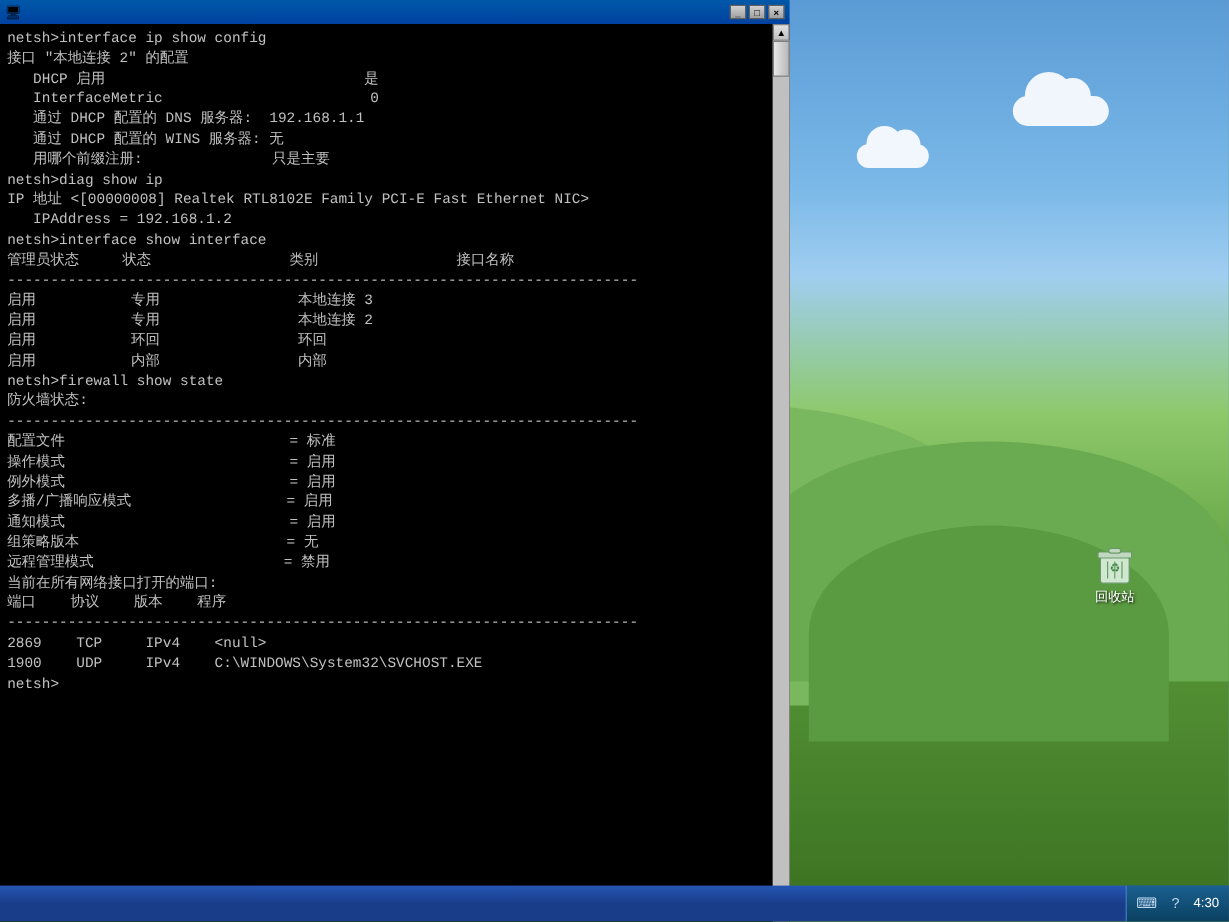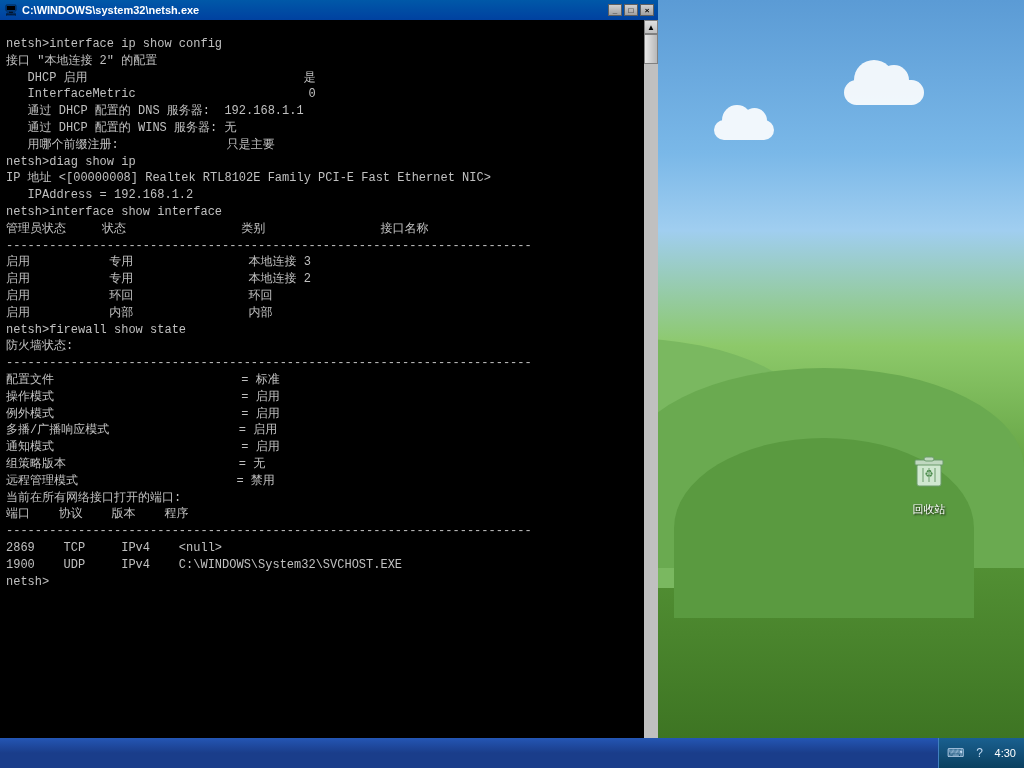--- a/index.html
+++ b/index.html
@@ -165,21 +165,21 @@
 
     .recycle-bin-icon {
       width: 40px;
       height: 40px;
       position: relative;
     }
 
     .recycle-bin-label {
       color: white;
       font-size: 11px;
-      margin-top: 12px;
+      margin-top: 0;
       text-shadow: 1px 1px 2px black;
       font-family: Arial, sans-serif;
     }
 
     
     .cmd-window {
       position: absolute;
       top: 0;
       left: 0;
       width: 658px;
@@ -272,21 +272,21 @@
       width: 14px;
       height: 30px;
       background: linear-gradient(90deg, #e8e8e8 0%, #d0d0d0 50%, #b8b8b8 100%);
       border: 1px solid #808080;
     }
 
     .cmd-text {
       font-family: 'Courier New', Lucida Console, monospace;
       font-size: 12px;
       color: #c0c0c0;
-      padding: 16px 6px;
+      padding: 4px 6px;
       white-space: pre;
       line-height: 1.4;
       overflow: hidden;
       height: calc(100% );
       padding-right: 20px;
     }
 
     .cmd-text .line {
       display: block;
     }
@@ -330,21 +330,20 @@
       <div class="taskbar-icon">⌨</div>
       <div class="taskbar-icon">?</div>
       <span class="taskbar-clock">4:30</span>
     </div>
   </div>
 </div>
 
 <div class="cmd-window">
   <div class="cmd-titlebar">
     <span style="font-size:11px;">🖥</span>
-    <span class="cmd-title">C:\WINDOWS\system32\netsh.exe</span>
     <div class="cmd-controls">
       <div class="cmd-btn">_</div>
       <div class="cmd-btn">□</div>
       <div class="cmd-btn">×</div>
     </div>
   </div>
   <div class="cmd-content">
     <div class="cmd-text" id="cmd-output"><span class="line">netsh&gt;interface ip show config</span><span class="line"></span><span class="line">接口 "本地连接 2" 的配置</span><span class="line">   DHCP 启用                              是</span><span class="line">   InterfaceMetric                        0</span><span class="line">   通过 DHCP 配置的 DNS 服务器:  192.168.1.1</span><span class="line">   通过 DHCP 配置的 WINS 服务器: 无</span><span class="line">   用哪个前缀注册:               只是主要</span><span class="line"></span><span class="line">netsh&gt;diag show ip</span><span class="line"></span><span class="line">IP 地址 &lt;[00000008] Realtek RTL8102E Family PCI-E Fast Ethernet NIC&gt;</span><span class="line">   IPAddress = 192.168.1.2</span><span class="line"></span><span class="line">netsh&gt;interface show interface</span><span class="line"></span><span class="line">管理员状态     状态                类别                接口名称</span><span class="line">-------------------------------------------------------------------------</span><span class="line">启用           专用                本地连接 3</span><span class="line">启用           专用                本地连接 2</span><span class="line">启用           环回                环回</span><span class="line">启用           内部                内部</span><span class="line"></span><span class="line">netsh&gt;firewall show state</span><span class="line"></span><span class="line">防火墙状态:</span><span class="line">-------------------------------------------------------------------------</span><span class="line">配置文件                          = 标准</span><span class="line">操作模式                          = 启用</span><span class="line">例外模式                          = 启用</span><span class="line">多播/广播响应模式                  = 启用</span><span class="line">通知模式                          = 启用</span><span class="line">组策略版本                        = 无</span><span class="line">远程管理模式                      = 禁用</span><span class="line"></span><span class="line">当前在所有网络接口打开的端口:</span><span class="line">端口    协议    版本    程序</span><span class="line">-------------------------------------------------------------------------</span><span class="line">2869    TCP     IPv4    &lt;null&gt;</span><span class="line">1900    UDP     IPv4    C:\WINDOWS\System32\SVCHOST.EXE</span><span class="line"></span><span class="line">netsh&gt;</span></div>
     <div class="cmd-scrollbar">
       <div class="scrollbar-btn">▲</div>

